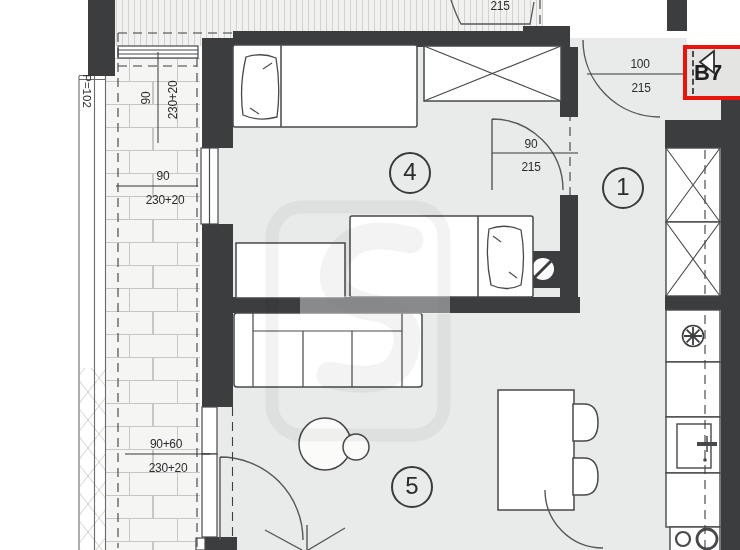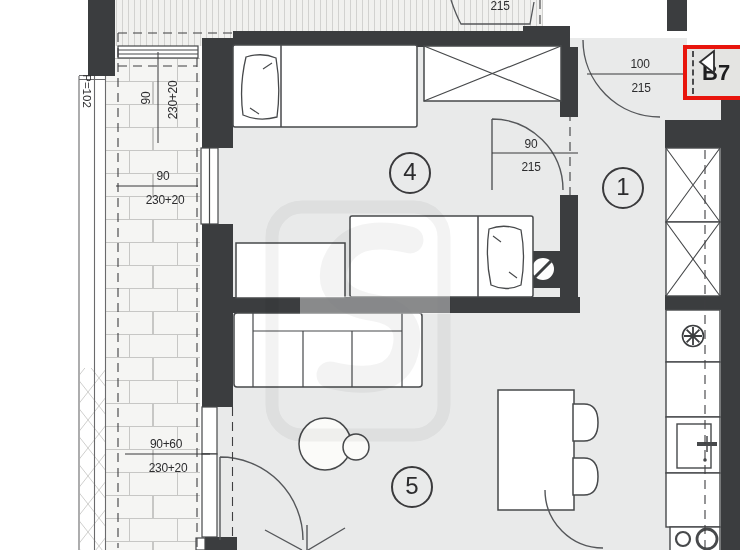--- a/index.html
+++ b/index.html
@@ -23,21 +23,21 @@
     border-radius:50%;text-align:center;line-height:35px;font-size:24px;
     color:#2c2c2e;transform:translate(-50%,-50%);background:transparent;
   }
   .b7{
     position:absolute;left:683px;top:45px;width:62px;height:55px;
     background:#e4e4e2;border:4px solid #e8150d;box-sizing:border-box;
     display:flex;align-items:center;
   }
   .b7 .dashline{position:absolute;left:5px;top:2px;bottom:2px;width:0;border-left:2px dashed #4a4a4c;}
   .b7 .ptr{margin-left:11px;flex:0 0 auto;display:block;}
-  .b7 .txt{font-size:22px;font-weight:bold;color:#1e1e20;margin-left:15px;}
+  .b7 .txt{font-size:22px;font-weight:bold;color:#1e1e20;margin-left:7px;}
 </style>
 </head>
 <body>
 
 <div id="plan">
 
 <svg width="740" height="550" viewBox="0 0 740 550">
   <defs>
     <pattern id="brickP" width="48" height="46" patternUnits="userSpaceOnUse" x="105" y="58">
       <rect width="48" height="46" fill="#f5f5f3"></rect>

